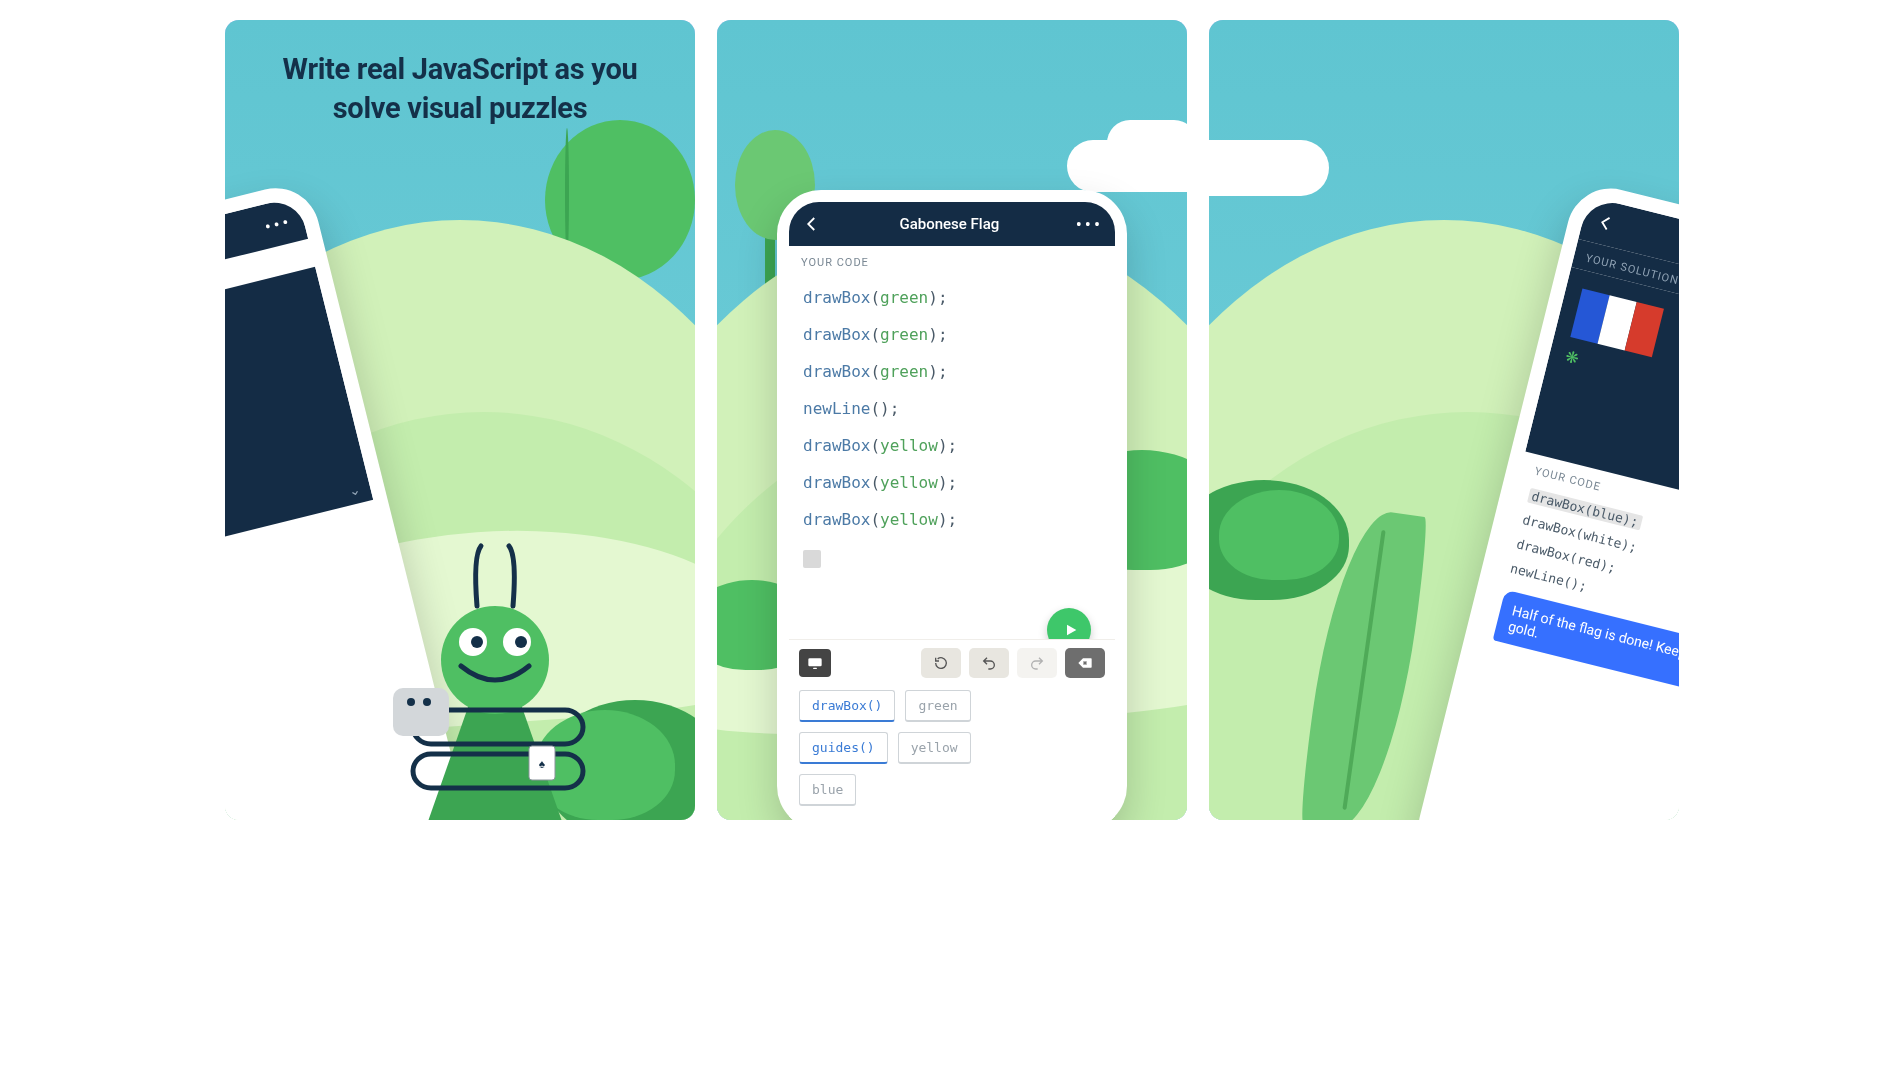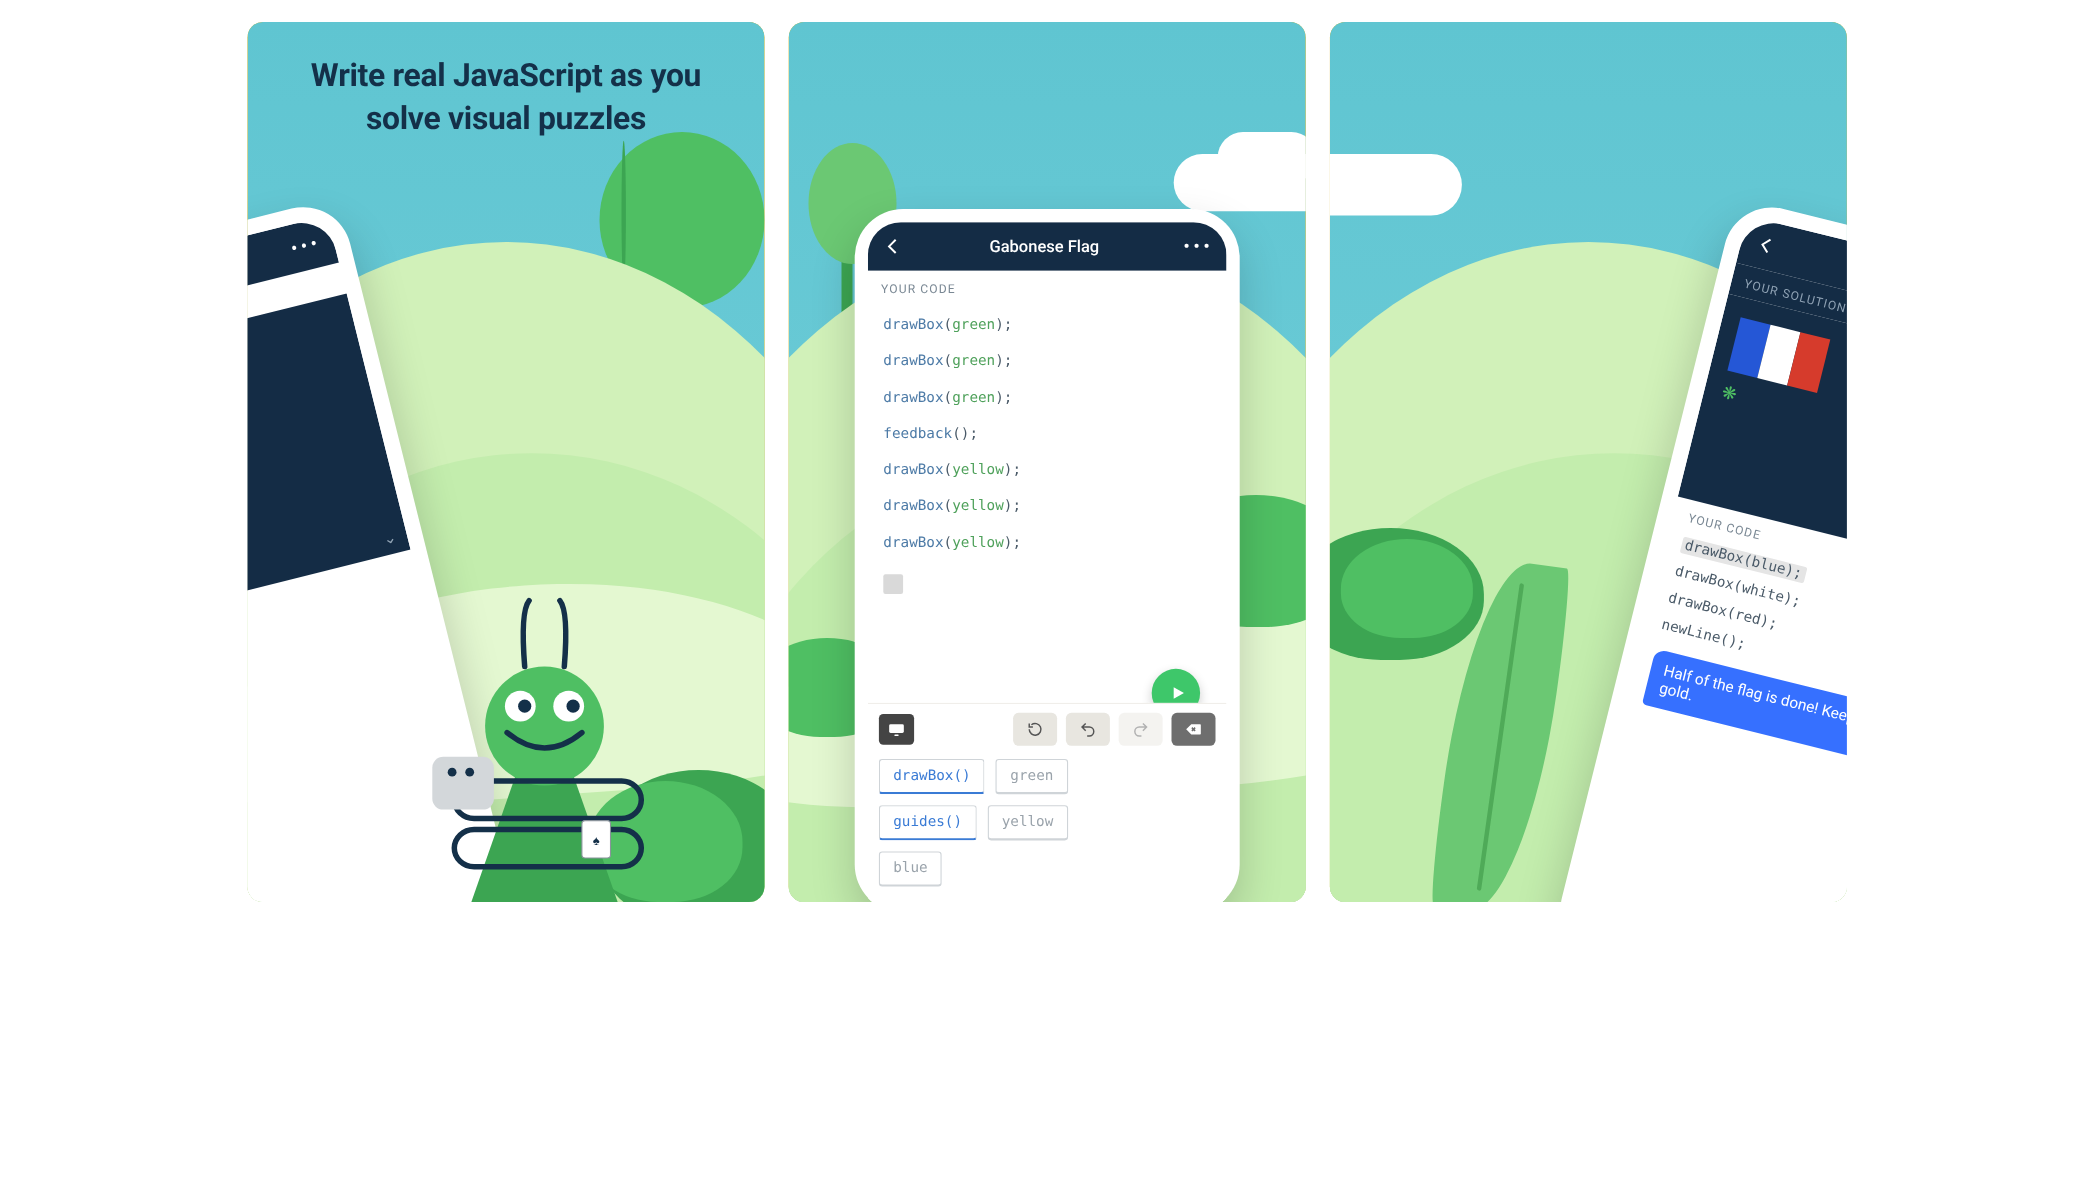--- a/index.html
+++ b/index.html
@@ -13,21 +13,21 @@
   }
   .gallery {
     display: flex;
     gap: 22px;
     padding: 20px 2px;
   }
   .panel {
     width: 470px;
     height: 800px;
     border-radius: 14px;
-    background: #eab308;
+    background: #c4b5fd;
     position: relative;
     overflow: hidden;
   }
   
   .sky { position:absolute; inset:0; background: linear-gradient(#5fc5d1,#6ccbd7 60%); }
   .hill-light { position:absolute; bottom:0; left:-30%; width:160%; height:75%;
     background:#d1f1b9; border-radius:50% 50% 0 0 / 80% 80% 0 0; }
   .hill-mid { position:absolute; bottom:-4%; left:-20%; width:150%; height:55%;
     background:#c3edad; border-radius:50% 50% 0 0 / 90% 90% 0 0; }
   .path { position:absolute; bottom:12%; left:-10%; width:130%; height:24%;
@@ -86,21 +86,21 @@
   .yc2{background:#fff;padding:10px 14px 6px;color:#7a8894;font-size:11px;letter-spacing:1px;}
   .codeline{font-family:ui-monospace,Menlo,monospace;font-size:13px;color:#4a5a68;padding:5px 14px;}
   .codeline .hl{background:#e5e5e5;border-radius:2px;padding:0 3px;}
   .feedback{margin:10px 14px;background:#3670ff;color:#fff;border-radius:10px 10px 10px 4px;
             padding:10px 12px;font-size:14px;}
   
   .p2-phone{left:50%; bottom:-10px; transform:translateX(-50%);
             width:350px;height:640px;}
   .p2-phone .screen{left:12px;top:12px;right:12px;bottom:0;border-radius:30px 30px 0 0;overflow:hidden;}
   .code-area{padding:4px 0 8px;}
-  .cl{font-family:ui-monospace,Menlo,monospace;font-size:13px;padding:9px 14px;}
+  .cl{font-family:ui-monospace,Menlo,monospace;font-size:16px;padding:9px 14px;}
   .fn{color:#4c7aa6;} .arg{color:#4fa15b;} .punc{color:#4a5a68;}
   .cursorpad{margin:4px 14px;width:18px;height:18px;background:#d9d9d9;border-radius:2px;}
   .play{position:absolute;right:24px;bottom:178px;width:44px;height:44px;border-radius:50%;
         background:#3ec76a;color:#fff;display:flex;align-items:center;justify-content:center;
         box-shadow:0 4px 10px rgba(0,0,0,.2);cursor:pointer;}
   .play svg{width:16px;height:16px;fill:#fff;margin-left:3px;}
   .kbwrap{position:absolute;left:0;right:0;bottom:0;background:#fff;border-top:1px solid #f0eeea;}
   .kb-top{display:flex;align-items:center;justify-content:space-between;padding:8px 10px;}
   .kb-ic{width:32px;height:28px;border-radius:4px;background:#444;color:#fff;
         display:flex;align-items:center;justify-content:center;font-size:14px;cursor:pointer;}
@@ -199,21 +199,21 @@
               </svg>
           </span>
           <span class="title">Gabonese Flag</span>
           <span class="more">•••</span>
         </div>
         <div class="your-label">YOUR CODE</div>
         <div class="code-area" id="code-area">
             <div class="cl"><span class="fn">drawBox</span><span class="punc">(</span><span class="arg">green</span><span class="punc">);</span></div>
             <div class="cl"><span class="fn">drawBox</span><span class="punc">(</span><span class="arg">green</span><span class="punc">);</span></div>
             <div class="cl"><span class="fn">drawBox</span><span class="punc">(</span><span class="arg">green</span><span class="punc">);</span></div>
-            <div class="cl"><span class="fn">feedback</span><span class="punc">();</span></div>
+            <div class="cl"><span class="fn">newLine</span><span class="punc">();</span></div>
             <div class="cl"><span class="fn">drawBox</span><span class="punc">(</span><span class="arg">yellow</span><span class="punc">);</span></div>
             <div class="cl"><span class="fn">drawBox</span><span class="punc">(</span><span class="arg">yellow</span><span class="punc">);</span></div>
             <div class="cl"><span class="fn">drawBox</span><span class="punc">(</span><span class="arg">yellow</span><span class="punc">);</span></div>
           </div>
         <div class="cursorpad"></div>
 
         <div class="play">
           <svg viewBox="0 0 24 24">
               <path d="M6 4l14 8-14 8z"></path>
             </svg>

